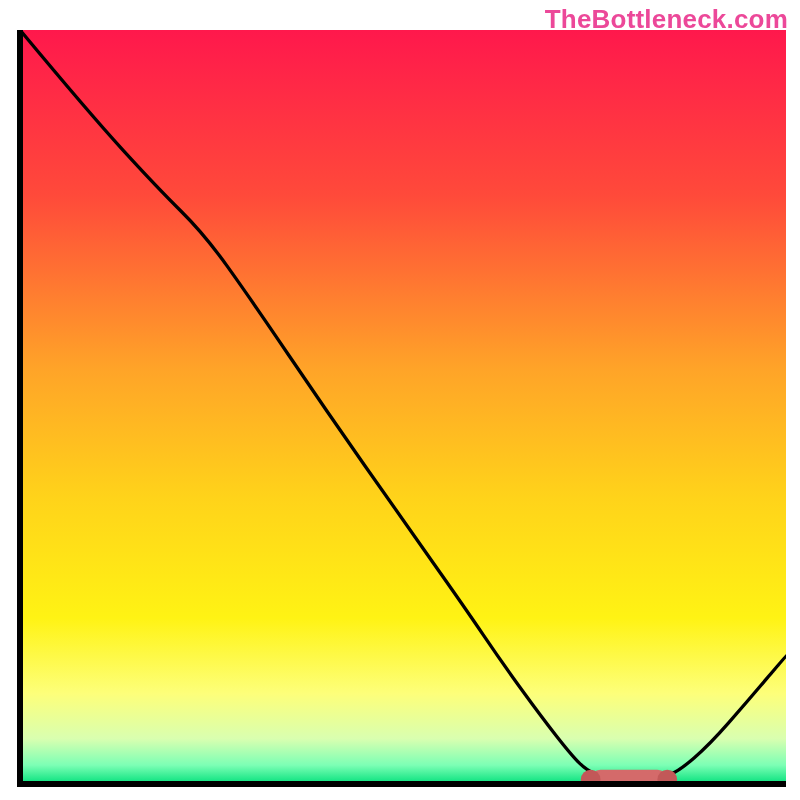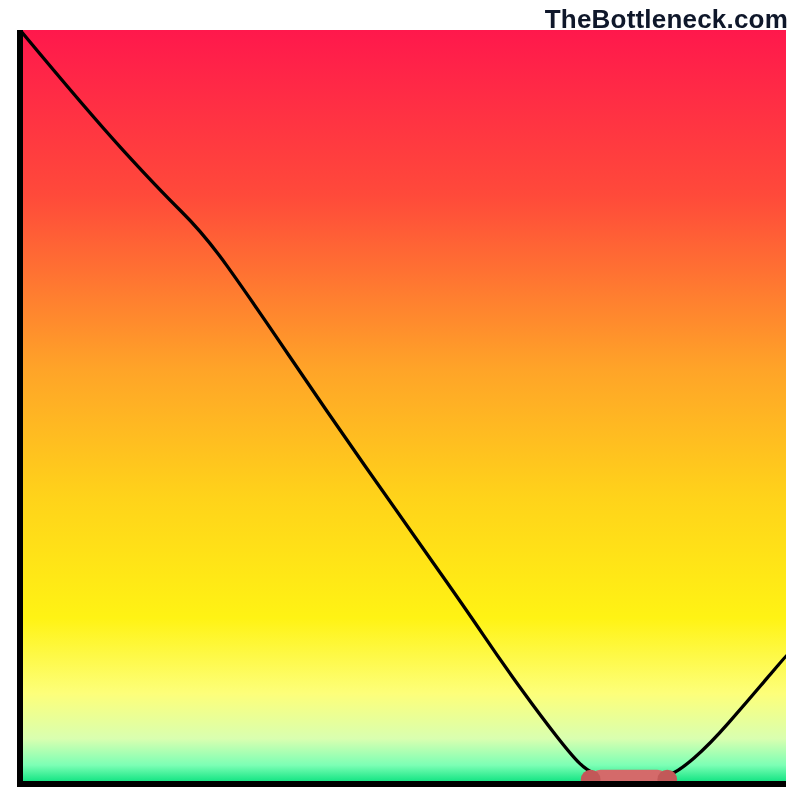--- a/index.html
+++ b/index.html
@@ -15,21 +15,21 @@
     width: 800px;
     height: 800px;
   }
   .watermark {
     position: absolute;
     top: 4px;
     right: 12px;
     font-family: Arial, Helvetica, sans-serif;
     font-size: 26px;
     font-weight: 600;
-    color: #0f172a;
+    color: #ec4899;
     letter-spacing: 0.2px;
     z-index: 20;
   }
   .plot-wrap {
     position: absolute;
     left: 14px;
     top: 30px;
     width: 772px;
     height: 760px;
   }

